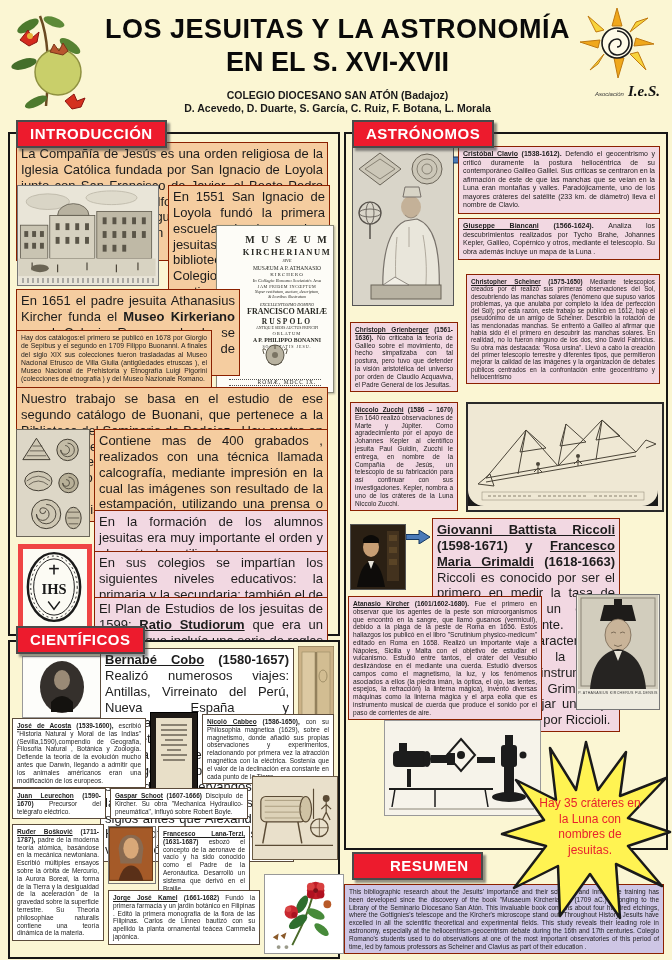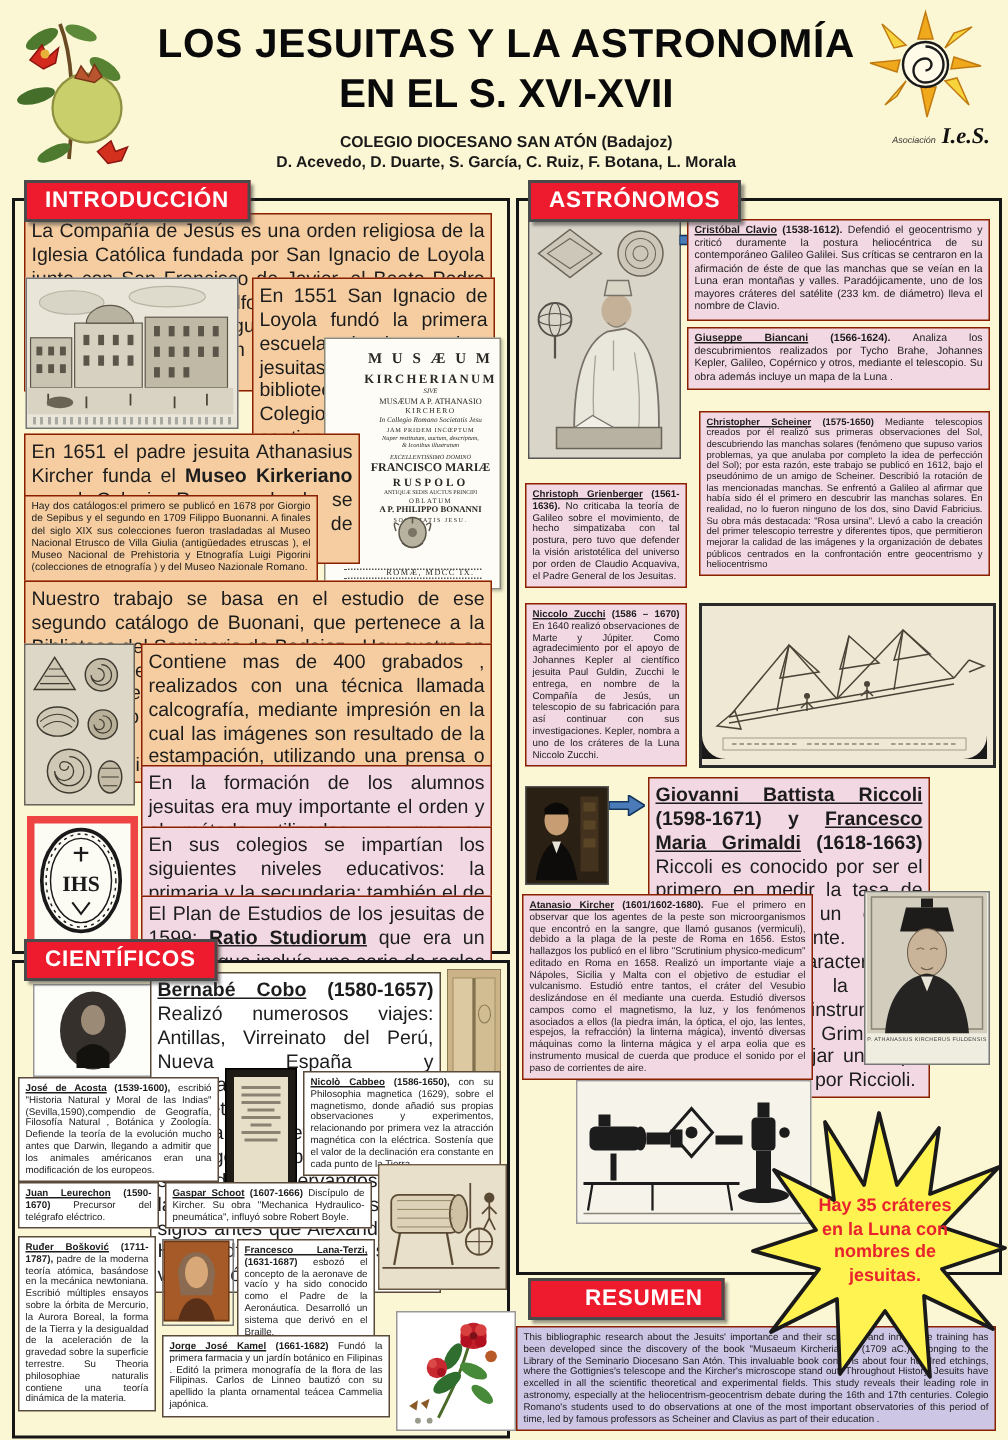--- a/index.html
+++ b/index.html
@@ -114,21 +114,21 @@
   #riccioli{left:86px;top:384px;width:188px;}
   #kircher{left:2px;top:462px;width:194px;font-size:6.6px;line-height:1.18;}
   #kircher-portrait{left:230px;top:460px;width:82px;height:114px;background:#efece0;border:1px solid #777;
                     display:flex;flex-direction:column;align-items:center;}
   #kircher-cap{font-size:3.6px;color:#3a3a3a;margin-top:2px;letter-spacing:.3px;text-align:center;}
   #microscope{left:38px;top:586px;width:155px;height:94px;background:#f6f3ea;border:1px solid #999;}
 
   
   #star{left:500px;top:738px;width:172px;height:184px;z-index:6;}
   #star-text{position:absolute;left:38px;top:58px;width:104px;text-align:center;color:#E8232D;
-             font-weight:bold;font-size:12px;line-height:1.3;}
+             font-weight:normal;font-size:12px;line-height:1.3;}
   #res-hdr{left:352px;top:852px;padding-left:36px;}
   #resumen{left:344px;top:884px;width:320px;font-size:6.5px;line-height:1.2;}
 
   .capstrip{position:absolute;left:3%;bottom:2px;width:94%;height:5px;opacity:.55;
             background:repeating-linear-gradient(90deg,#777 0 2px,transparent 2px 5px);}
   svg{display:block;}
 </style>
 </head>
 <body>
 

